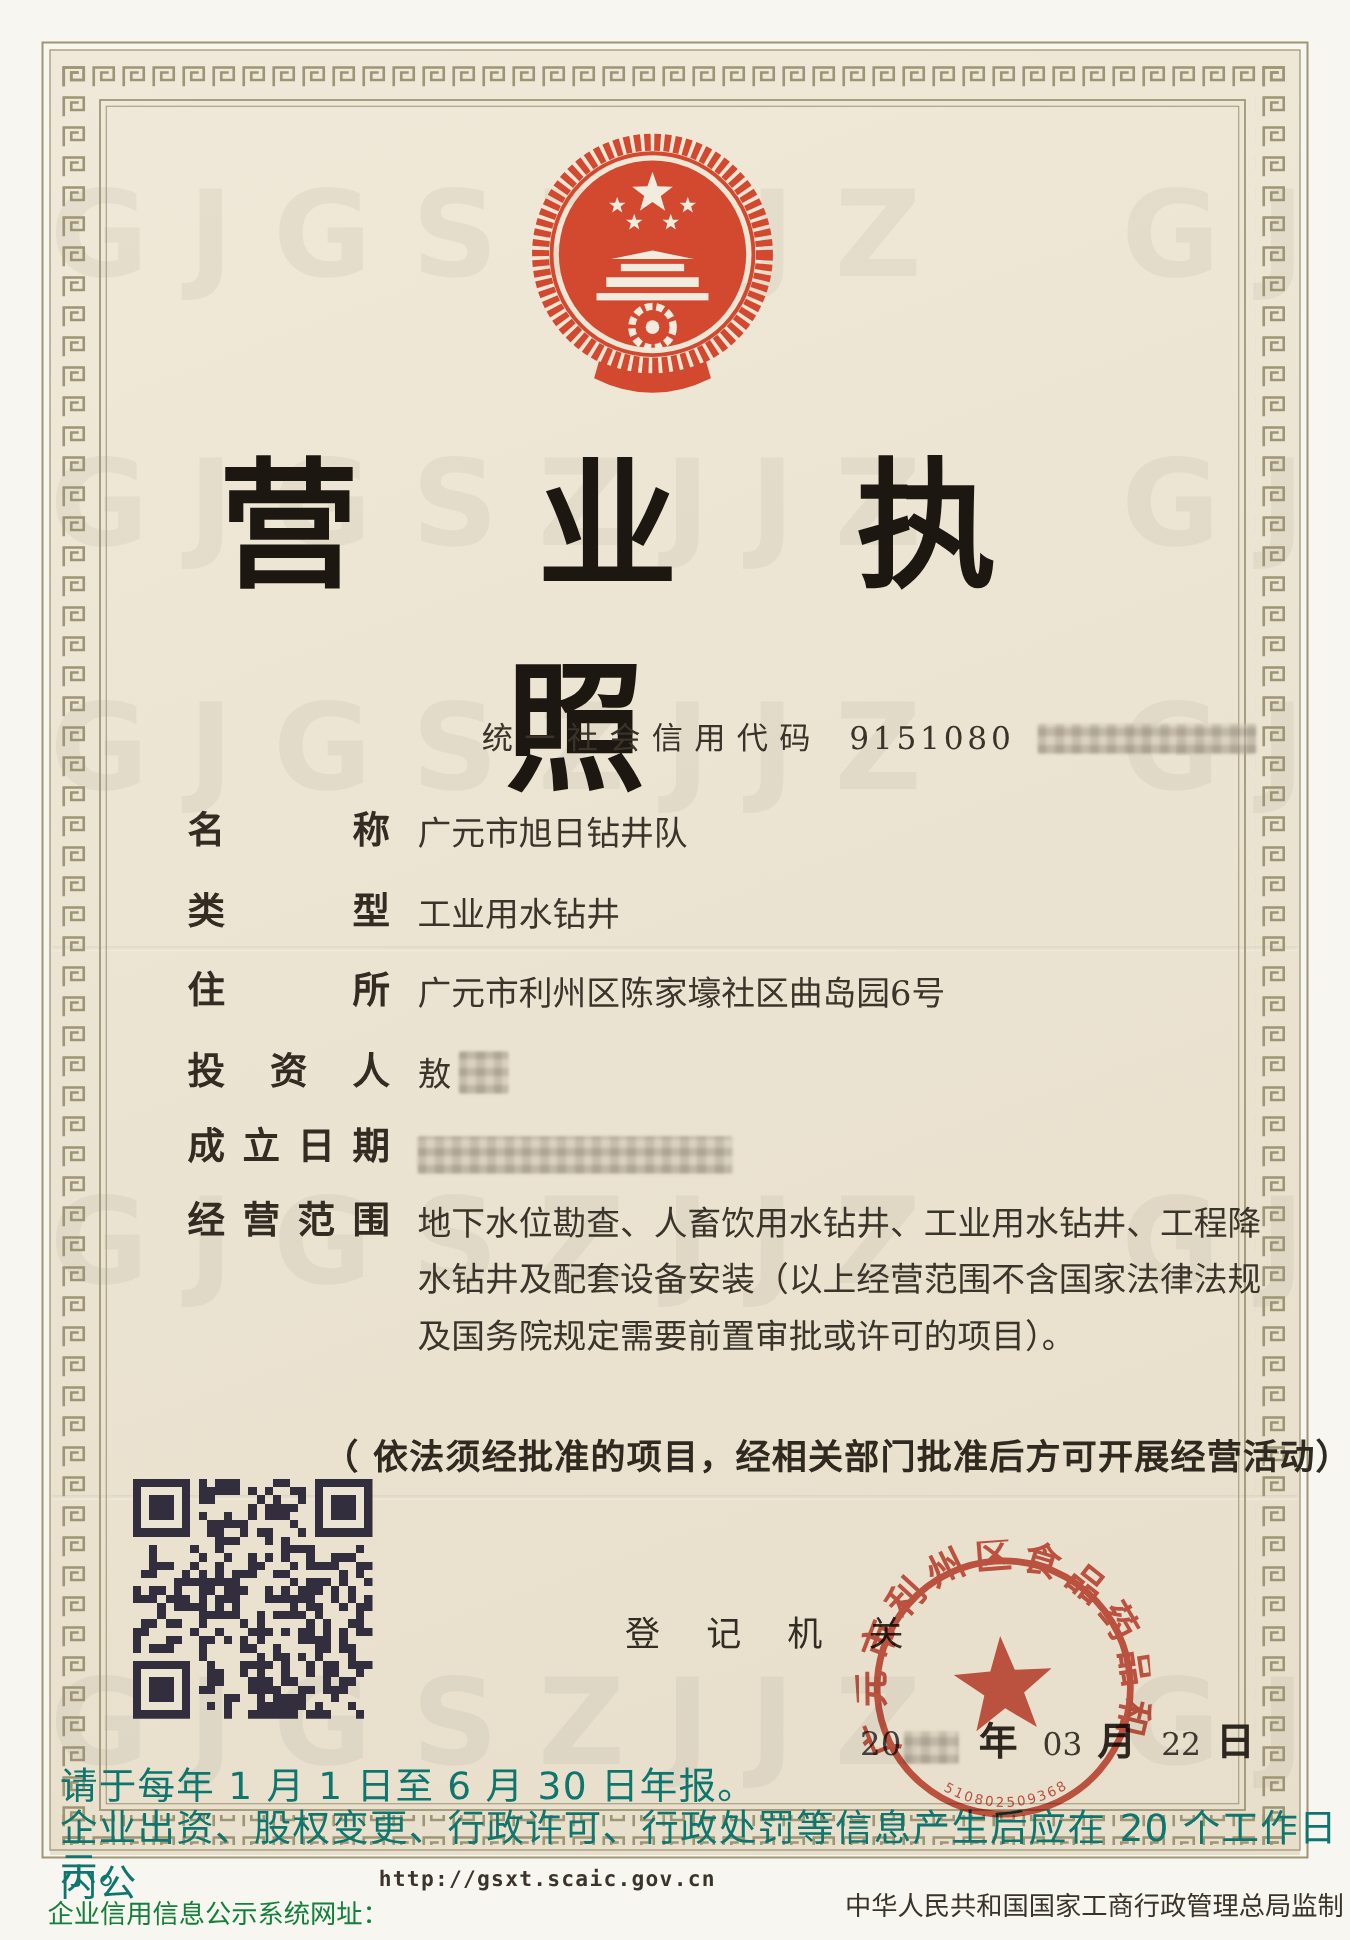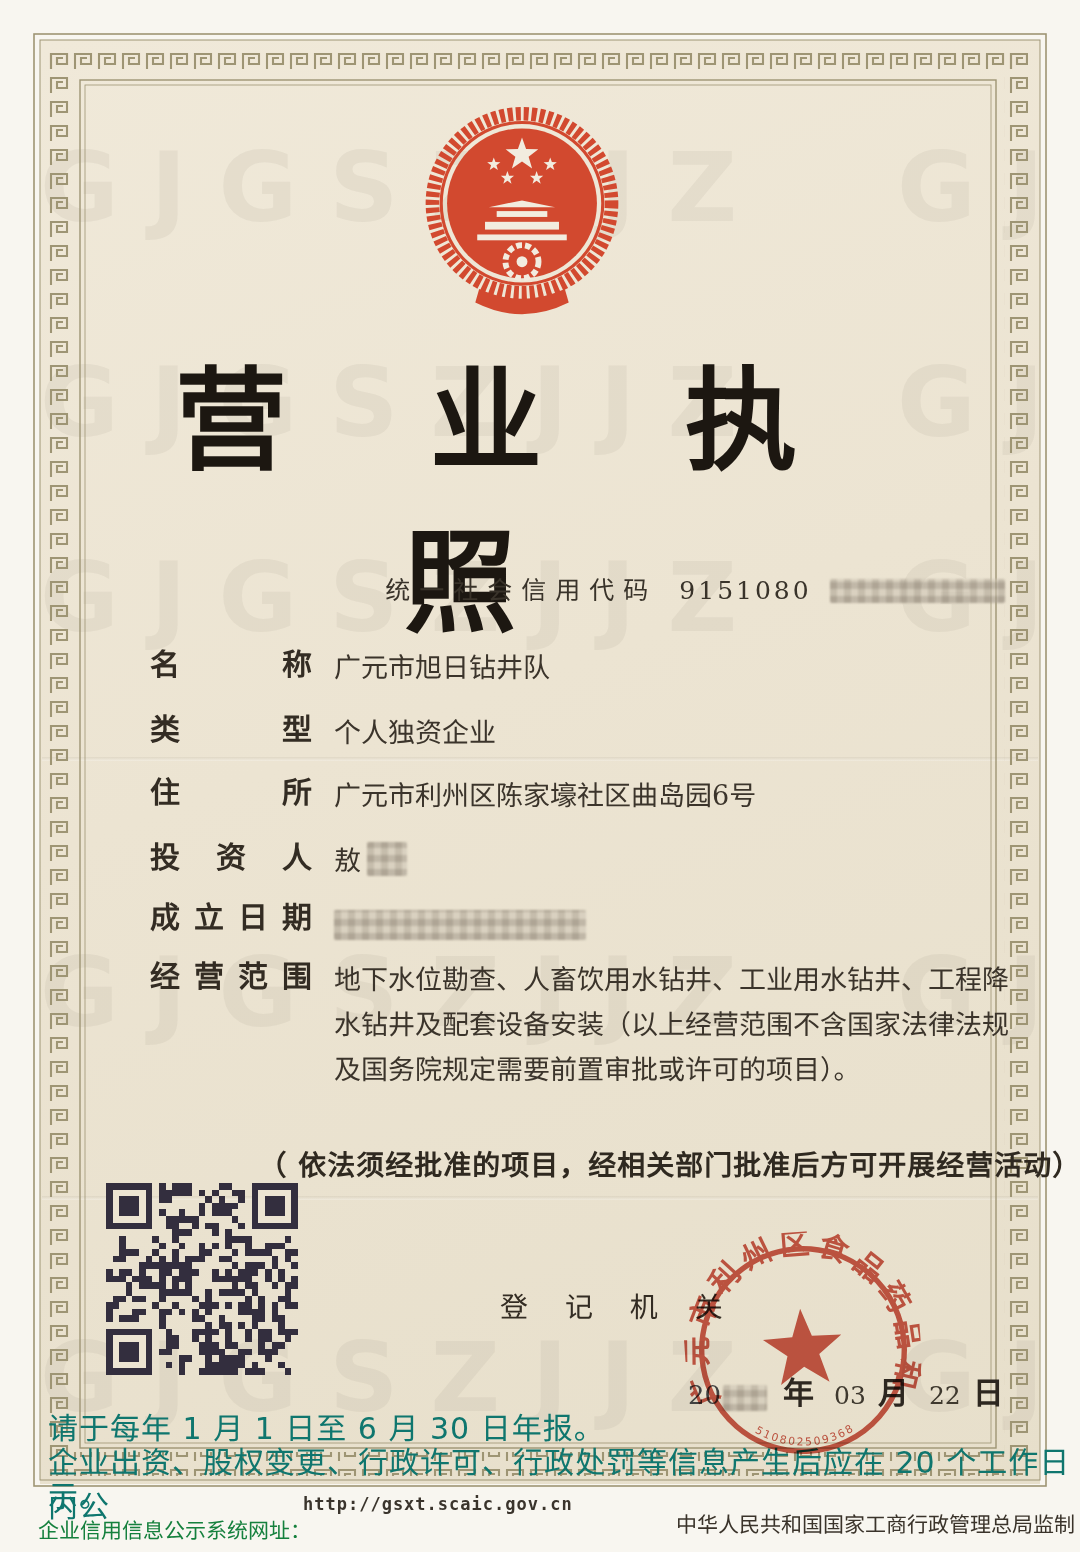--- a/index.html
+++ b/index.html
@@ -114,21 +114,21 @@
     <span class="cdigits">9151080</span>
     <span class="redact redact-code"></span>
   </div>
 
   <div class="field" style="top:645px">
     <span class="flabel">名称</span>
     <span class="fvalue">广元市旭日钻井队</span>
   </div>
   <div class="field" style="top:710px">
     <span class="flabel">类型</span>
-    <span class="fvalue">个人独资企业</span>
+    <span class="fvalue">工业用水钻井</span>
   </div>
   <div class="field" style="top:773px">
     <span class="flabel">住所</span>
     <span class="fvalue">广元市利州区陈家壕社区曲岛园6号</span>
   </div>
   <div class="field" style="top:838px">
     <span class="flabel">投资人</span>
     <span class="fvalue"><span>敖</span><span class="redact redact-name"></span></span>
   </div>
   <div class="field" style="top:898px">

